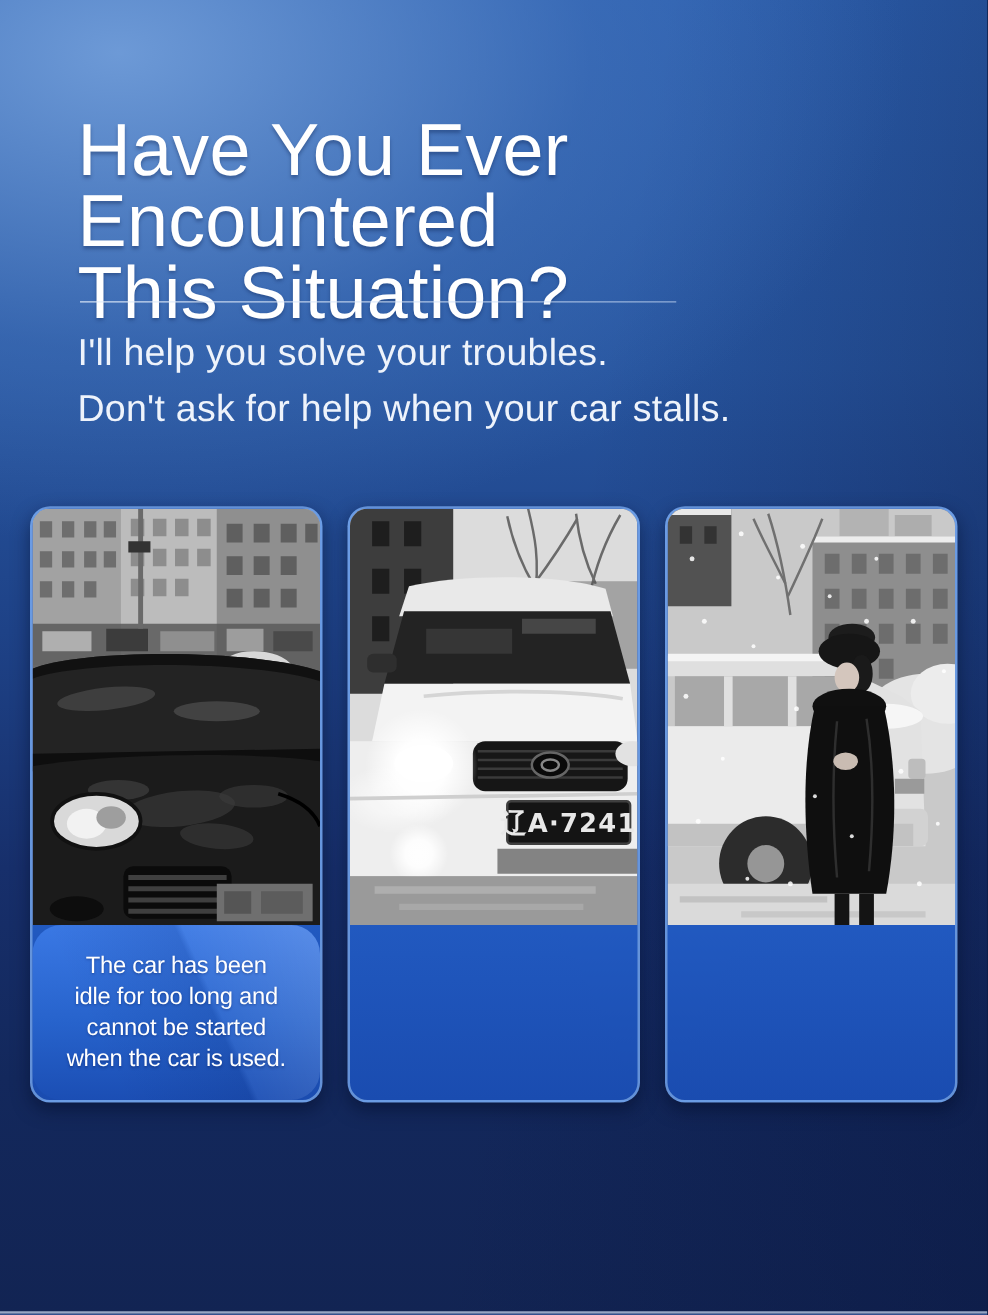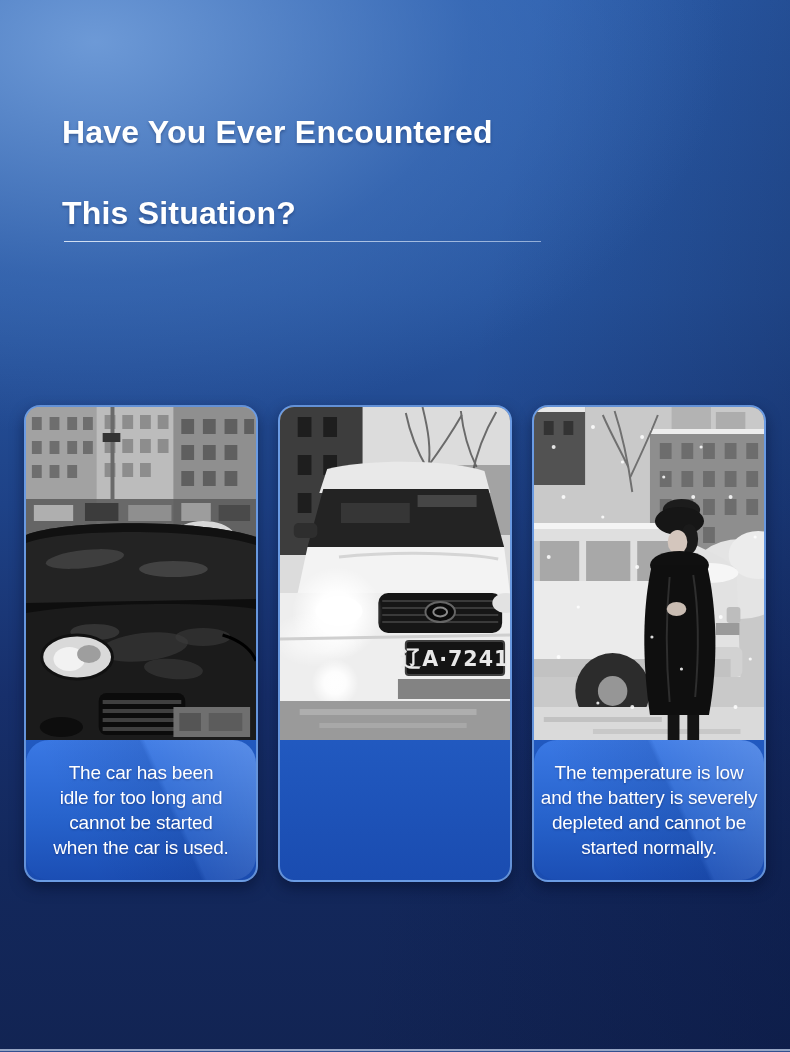--- a/index.html
+++ b/index.html
@@ -12,23 +12,23 @@
     background:
       radial-gradient(900px 560px at 12% 4%, rgba(116,160,219,0.9) 0%, rgba(72,120,192,0.45) 42%, rgba(0,0,0,0) 70%),
       linear-gradient(100deg, rgba(8,20,60,0) 55%, rgba(8,20,60,0.38) 100%),
       linear-gradient(180deg, #2c5fae 0%, #27559f 28%, #1e4287 48%, #172f6b 66%, #13285c 82%, #122453 100%);
   }
   .title {
     position: absolute;
     left: 62px; top: 92px;
     margin: 0;
     color: #ffffff;
-    font-size: 32px;
-    line-height: 81px;
-    font-weight: bold;
+    font-size: 59px;
+    line-height: 57px;
+    font-weight: normal;
     letter-spacing: 0.2px;
     white-space: pre-line;
     text-shadow: 0 2px 3px rgba(10,25,70,0.35);
   }
   .divider {
     position: absolute;
     left: 64px; top: 241px;
     width: 477px; height: 1px;
     background: linear-gradient(90deg, rgba(226,236,250,0.9), rgba(200,218,244,0.65));
   }
@@ -102,20 +102,22 @@
 </head>
 <body>
 
 <div class="page">
 
   <h1 class="title">Have You Ever Encountered
 This Situation?</h1>
 
   <div class="divider"></div>
 
+  <p class="subtitle">I'll help you solve your troubles.
+Don't ask for help when your car stalls.</p>
 
   <div class="cards">
 
     <figure class="card">
       <div class="photo">
         <svg viewBox="0 0 234 333" preserveAspectRatio="none" role="img">
           <rect width="234" height="333" fill="#b5b5b5"></rect>
           <rect x="0" y="0" width="72" height="125" fill="#a2a2a2"></rect>
           <rect x="72" y="0" width="78" height="130" fill="#bcbcbc"></rect>
           <rect x="150" y="0" width="84" height="135" fill="#8f8f8f"></rect>
@@ -352,24 +354,20 @@
               <circle cx="200" cy="90" r="2"></circle>
             <circle cx="225" cy="130" r="1.6"></circle>
               <circle cx="190" cy="210" r="2"></circle>
               <circle cx="220" cy="252" r="1.6"></circle>
               <circle cx="205" cy="300" r="2"></circle>
             <circle cx="150" cy="262" r="1.6"></circle>
               <circle cx="162" cy="90" r="2"></circle>
           </g>
         </svg>
       </div>
-      <figcaption class="caption">The temperature is low
-and the battery is severely
-depleted and cannot be
-started normally.</figcaption>
     </figure>
 
   </div>
 
   <div class="bottom-line"></div>
   <div class="bottom-edge"></div>
 
 </div>
 
 </body></html>

